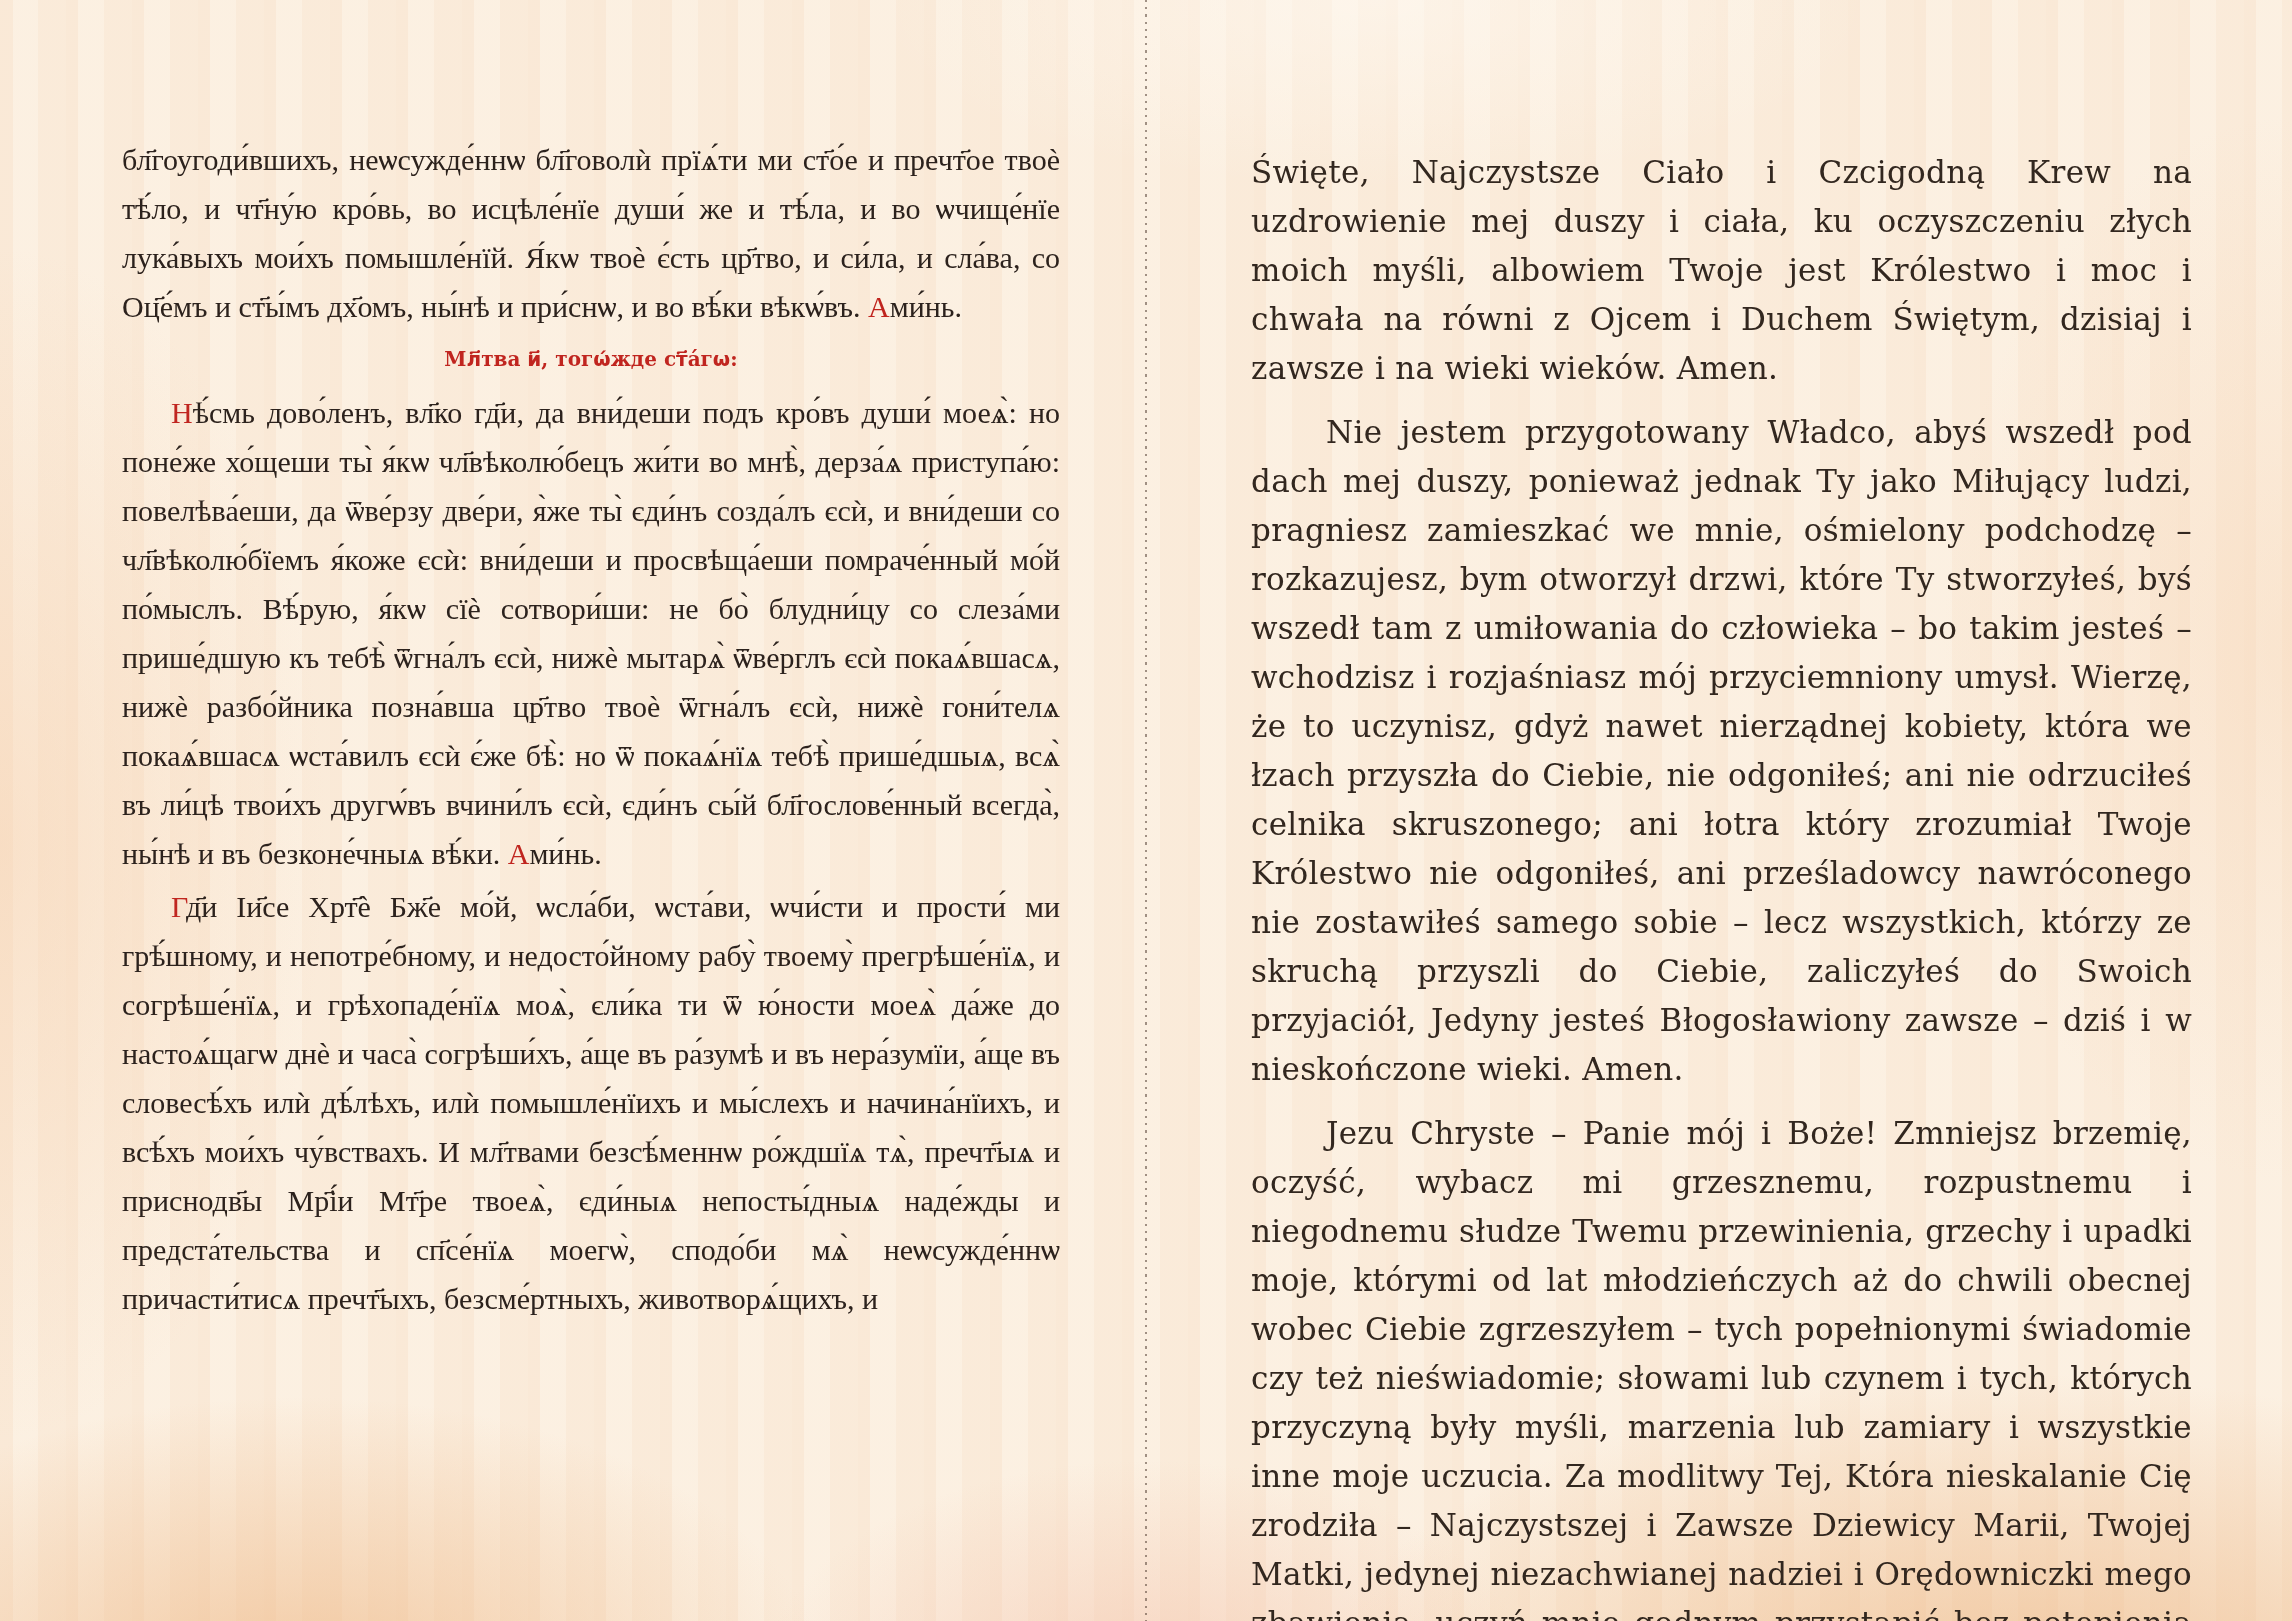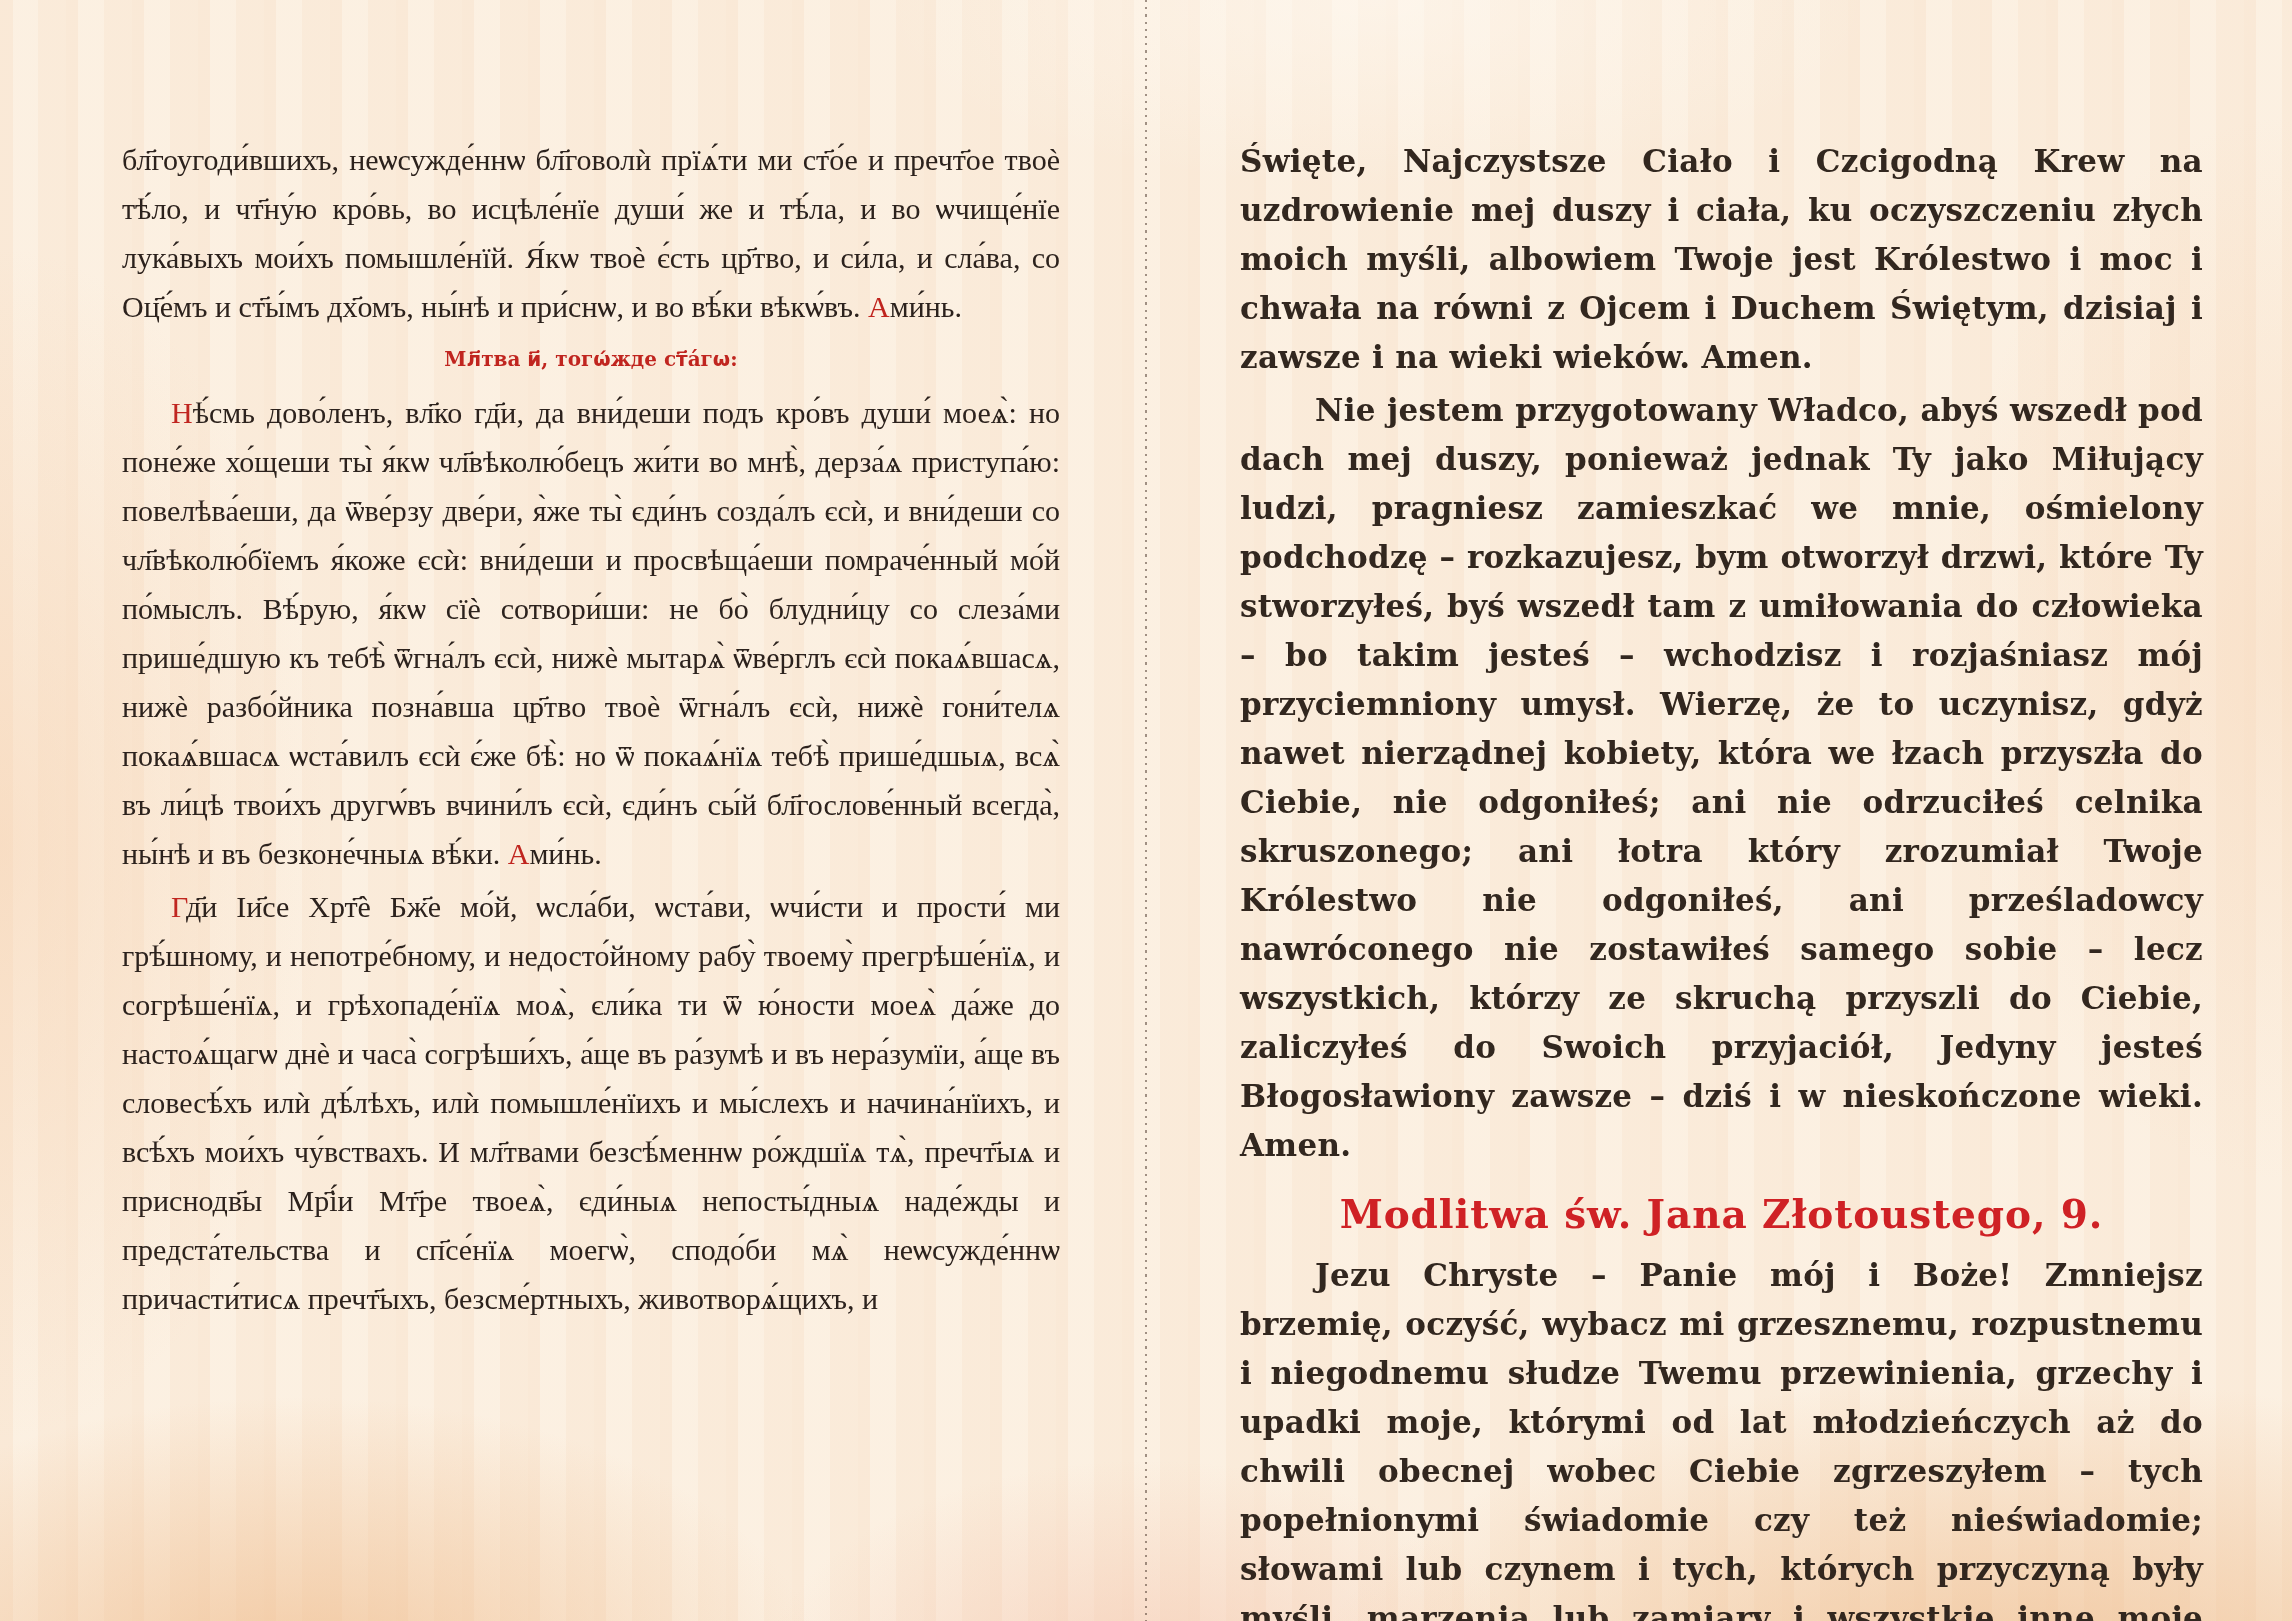--- a/index.html
+++ b/index.html
@@ -66,21 +66,21 @@
     left: 1236px;
     top: 133px;
     width: 971px;
     font-family: "DejaVu Serif", "DejaVu Sans", serif;
     font-size: 31px;
     line-height: 49px;
     color: #32271f;
     text-align: justify;
     letter-spacing: 0.3px;
   }
-  .pl-body { margin: 4px; font-weight: bold; }
+  .pl-body { margin: 15px; }
   .pl-body.indent { text-indent: 75px; }
   .pl-heading {
     margin: 19.7px 0 12.5px 0;
     text-align: center;
     font-family: "DejaVu Serif", serif;
     font-weight: bold;
     font-size: 39px;
     line-height: 49px;
     color: #cf2125;
     letter-spacing: 0.9px;
@@ -104,18 +104,17 @@
 
 </div>
 
 <div class="pl-text">
 
   <p class="pl-body">Święte, Najczystsze Ciało i Czcigodną Krew na uzdrowienie mej duszy i ciała, ku oczyszczeniu złych moich myśli, albowiem Twoje jest Królestwo i moc i chwała na równi z Ojcem i Duchem Świętym, dzisiaj i zawsze i na wieki wieków. Amen.</p>
 
 
   <p class="pl-body indent">Nie jestem przygotowany Władco, abyś wszedł pod dach mej duszy, ponieważ jednak Ty jako Miłujący ludzi, pragniesz zamieszkać we mnie, ośmielony podchodzę – rozkazujesz, bym otworzył drzwi, które Ty stworzyłeś, byś wszedł tam z umiłowania do człowieka – bo takim jesteś – wchodzisz i rozjaśniasz mój przyciemniony umysł. Wierzę, że to uczynisz, gdyż nawet nierządnej kobiety, która we łzach przyszła do Ciebie, nie odgoniłeś; ani nie odrzuciłeś celnika skruszonego; ani łotra który zrozumiał Twoje Królestwo nie odgoniłeś, ani prześladowcy nawróconego nie zostawiłeś samego sobie – lecz wszystkich, którzy ze skruchą przyszli do Ciebie, zaliczyłeś do Swoich przyjaciół, Jedyny jesteś Błogosławiony zawsze – dziś i w nieskończone wieki. Amen.</p>
 
-  <p class="pl-heading">Modlitwa św. Jana Złotoustego, 9.</p>
 
   <p class="pl-body indent">Jezu Chryste – Panie mój i Boże! Zmniejsz brzemię, oczyść, wybacz mi grzesznemu, rozpustnemu i niegodnemu słudze Twemu przewinienia, grzechy i upadki moje, którymi od lat młodzieńczych aż do chwili obecnej wobec Ciebie zgrzeszyłem – tych popełnionymi świadomie czy też nieświadomie; słowami lub czynem i tych, których przyczyną były myśli, marzenia lub zamiary i wszystkie inne moje uczucia. Za modlitwy Tej, Która nieskalanie Cię zrodziła – Najczystszej i Zawsze Dziewicy Marii, Twojej Matki, jedynej niezachwianej nadziei i Orędowniczki mego zbawienia, uczyń mnie godnym przystąpić bez potępienia do Najświętszych, Nieśmiertelnych, Życiodajnych, a zarazem Strasznych Sakramentów [Twego Ciała i Krwi] na odpuszczenie grzechów i na życie wieczne,</p>
 
 </div>
 
 
 </body></html>

